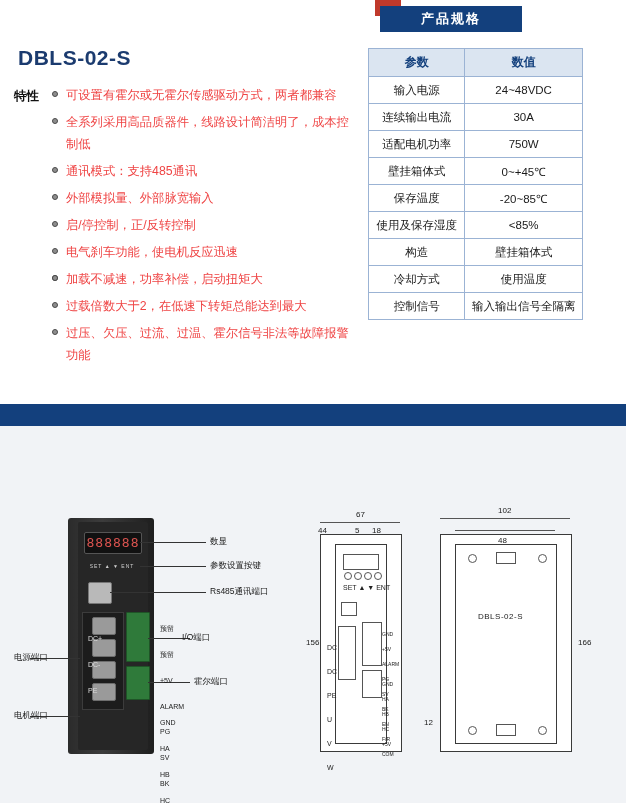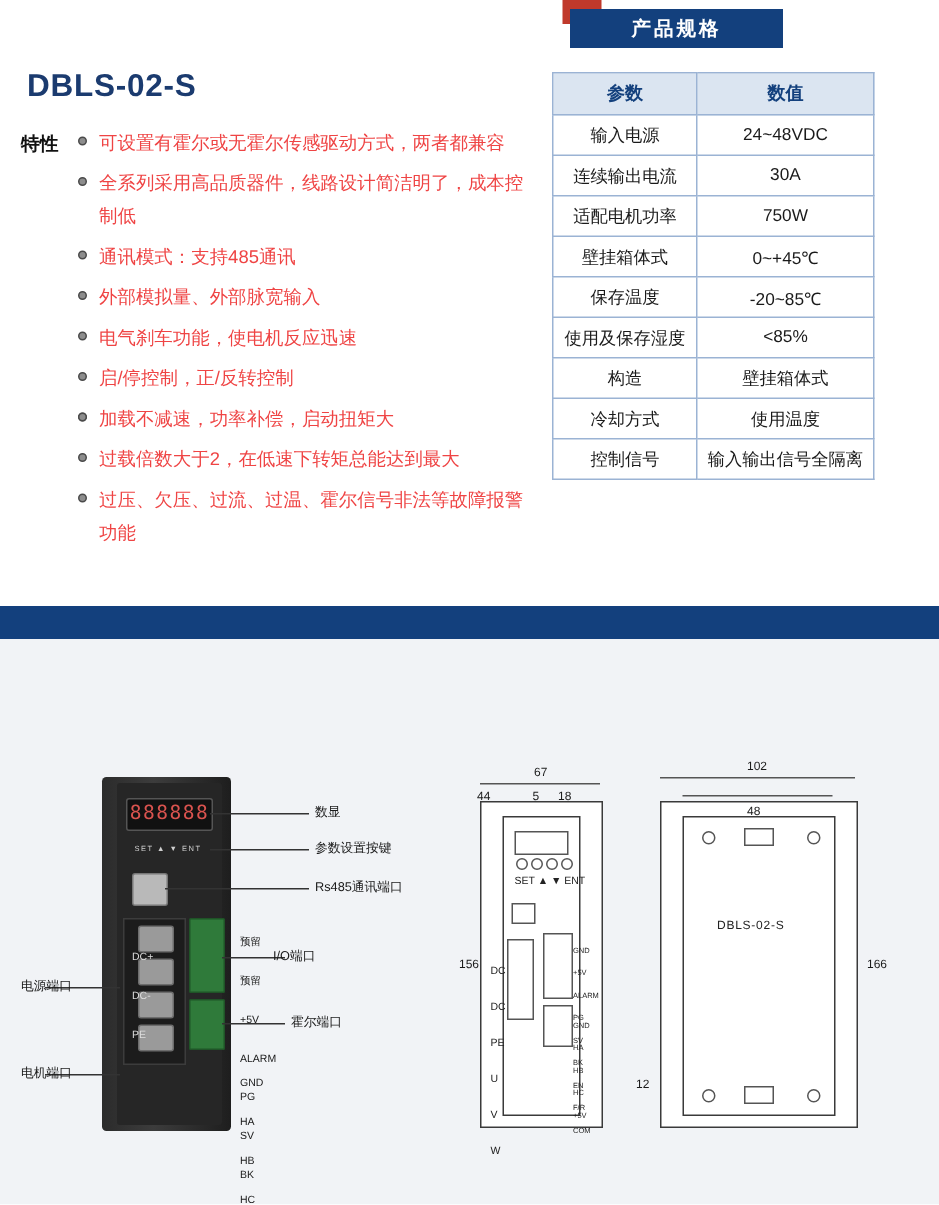--- a/index.html
+++ b/index.html
@@ -301,22 +301,22 @@
   <div class="top">
 
     <div class="title-sub">DBLS-02-S</div>
 
     <div class="feature-label">特性</div>
     <ul class="feature-list">
       <li><span class="bullet"></span><span>可设置有霍尔或无霍尔传感驱动方式，两者都兼容</span></li>
       <li><span class="bullet"></span><span>全系列采用高品质器件，线路设计简洁明了，成本控制低</span></li>
       <li><span class="bullet"></span><span>通讯模式：支持485通讯</span></li>
       <li><span class="bullet"></span><span>外部模拟量、外部脉宽输入</span></li>
+      <li><span class="bullet"></span><span>启/停控制，正/反转控制</span></li>
       <li><span class="bullet"></span><span>电气刹车功能，使电机反应迅速</span></li>
-      <li><span class="bullet"></span><span>启/停控制，正/反转控制</span></li>
       <li><span class="bullet"></span></li>
       <li><span class="bullet"></span><span>加载不减速，功率补偿，启动扭矩大</span></li>
       <li><span class="bullet"></span><span>过载倍数大于2，在低速下转矩总能达到最大</span></li>
       <li><span class="bullet"></span><span>过压、欠压、过流、过温、霍尔信号非法等故障报警功能</span></li>
     </ul>
 
     <div class="spec-header-tab"></div>
     <div class="spec-header">产品规格</div>
 
     <table class="spec-table">

